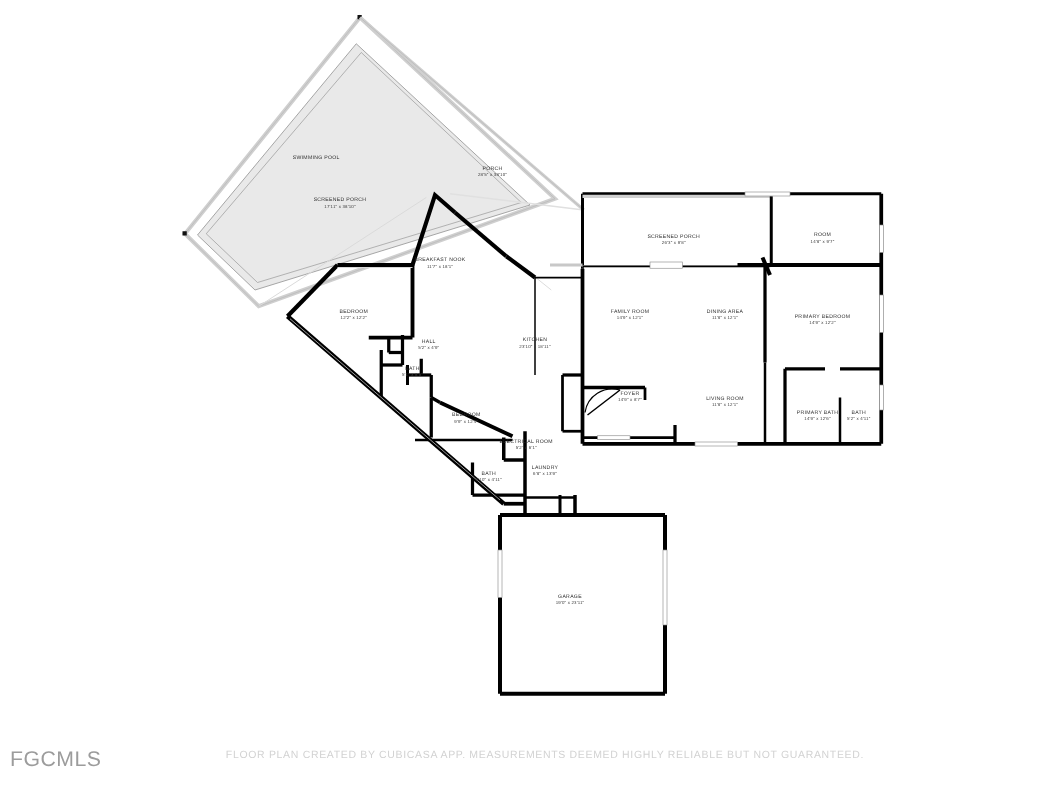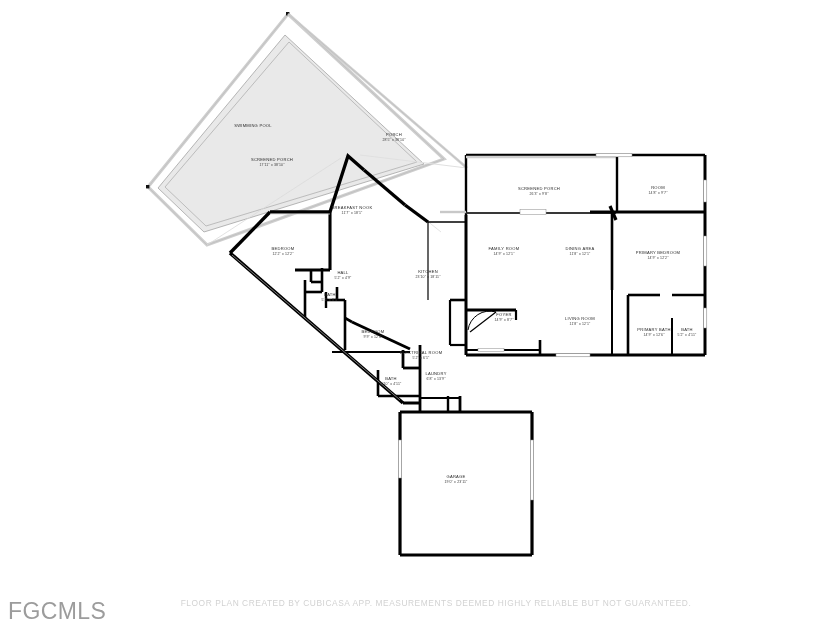--- a/index.html
+++ b/index.html
@@ -52,21 +52,21 @@
     font-size: 8.4px;
     letter-spacing: 0.55px;
     color: #d2d2d2;
     white-space: nowrap;
   }
   .brand-logo {
     position: absolute;
     left: 8px;
     top: 598px;
     font-family: "Liberation Sans", sans-serif;
-    font-size: 23px;
+    font-size: 17px;
     letter-spacing: 0.4px;
     color: #9c9c9c;
     font-weight: 400;
   }
 </style>
 </head>
 <body>
 
 <div id="plan-wrap">
   <svg id="floorplan" viewBox="0 0 840 630" xmlns="http://www.w3.org/2000/svg">

